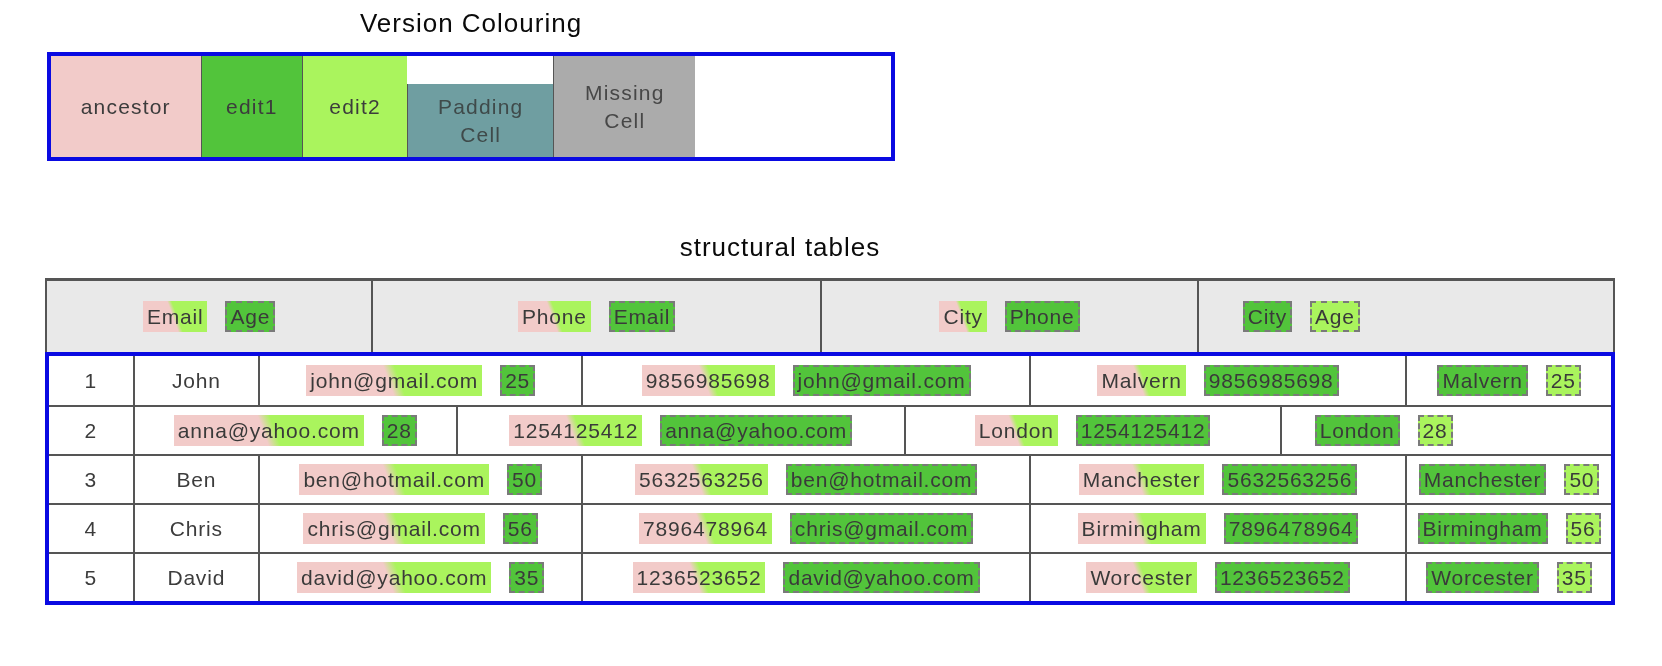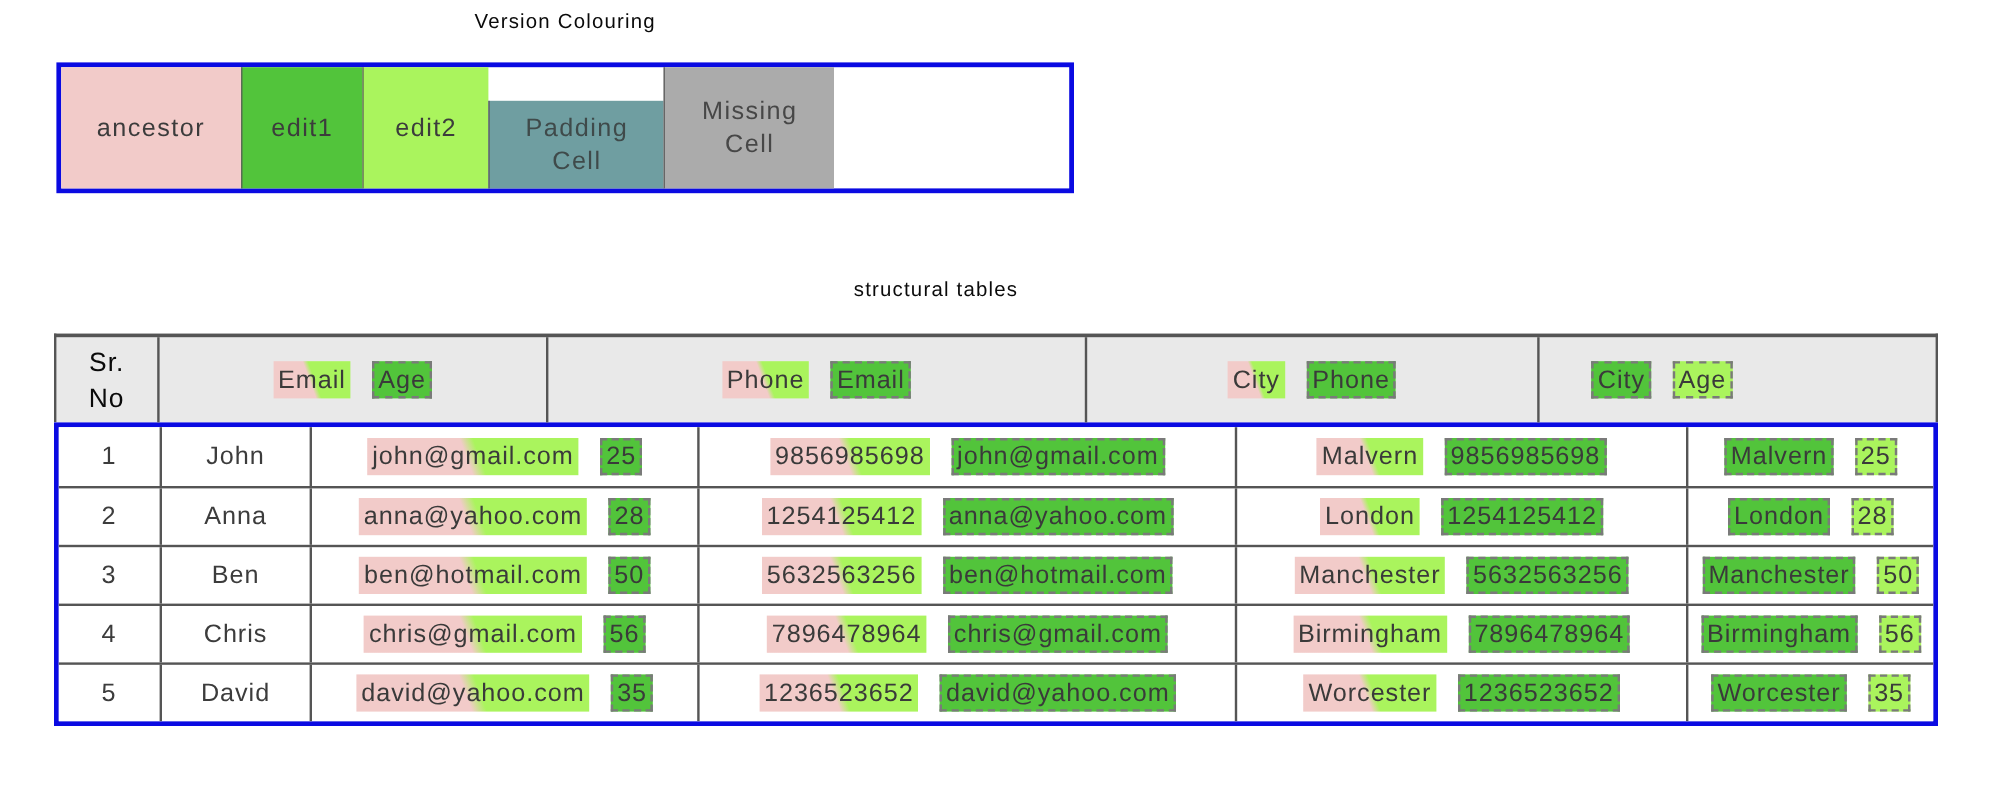--- a/index.html
+++ b/index.html
@@ -7,21 +7,21 @@
   body {
     width: 1662px; height: 666px;
     position: relative;
     font-family: "Liberation Sans", "DejaVu Sans", sans-serif;
     color: #3c3c3c;
     overflow: hidden;
   }
   .fig-title {
     position: absolute;
     text-align: center;
-    font-size: 17px;
+    font-size: 26px;
     color: #0a0a0a;
     letter-spacing: 1px;
   }
   #legend-title { left: 47px; top: 8px; width: 848px; }
   #table-title  { left: 30px; top: 232px; width: 1500px; }
 
   
   #legend-box {
     position: absolute;
     left: 47px; top: 52px;
@@ -130,24 +130,20 @@
     <div class="legend-cell padding">Padding
 Cell</div>
     <div class="legend-cell missing">Missing
 Cell</div>
   </div>
 
 <div class="fig-title" id="table-title">structural tables</div>
 
 <div id="main-table">
   <div id="header-row">
-      <div class="cell c0">
-        <span class="hdr-text">Sr.
-No</span>
-      </div>
       <div class="cell c2">
         <span class="chip-group">
           <span class="chip ancestor_edit2">Email</span>
           <span class="chip edit1">Age</span>
         </span>
       </div>
       <div class="cell c3">
         <span class="chip-group">
           <span class="chip ancestor_edit2">Phone</span>
           <span class="chip edit1">Email</span>
@@ -196,23 +192,20 @@
           <span class="chip-group">
             <span class="chip edit1">Malvern</span>
             <span class="chip edit2">25</span>
           </span>
         </div>
       </div>
       <div class="data-row">
         <div class="cell c0">
           <span class="plain-text">2</span>
         </div>
-        <div class="cell c1">
-          <span class="plain-text">Anna</span>
-        </div>
         <div class="cell c2">
           <span class="chip-group">
             <span class="chip ancestor_edit2">anna@yahoo.com</span>
             <span class="chip edit1">28</span>
           </span>
         </div>
         <div class="cell c3">
           <span class="chip-group">
             <span class="chip ancestor_edit2">1254125412</span>
             <span class="chip edit1">anna@yahoo.com</span>

